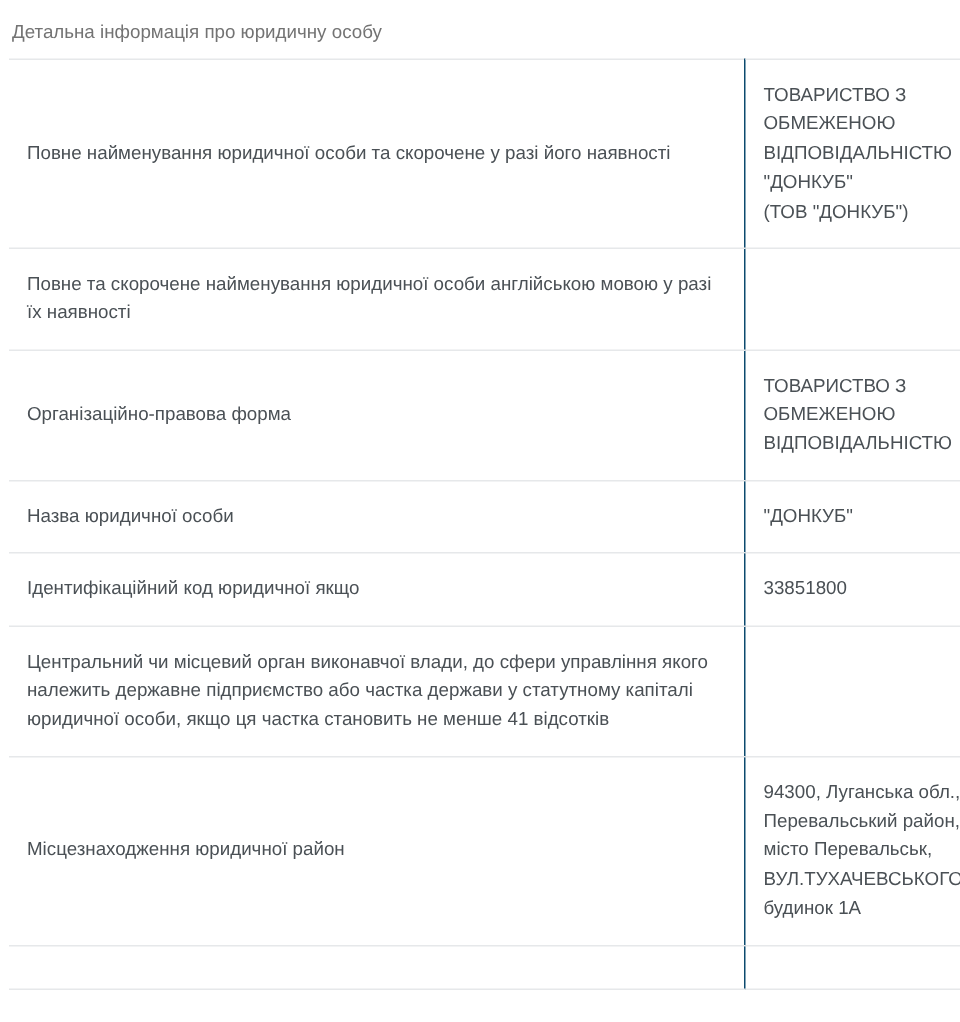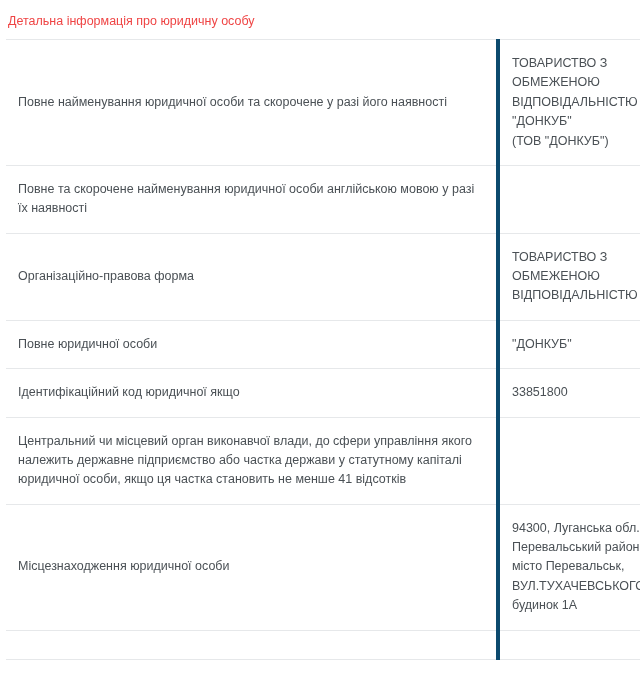--- a/index.html
+++ b/index.html
@@ -15,21 +15,21 @@
     font-size: 12.5px;
     overflow: hidden;
   }
   .page {
     width: 640px;
     box-sizing: border-box;
     padding: 0;
   }
   .page-title {
     font-size: 12.5px;
-    color: #ef4444;
+    color: #737373;
     padding: 14px 8px 10px 8px;
     line-height: 1.2;
   }
   table.info-table {
     width: 628px;
     margin: 0 0 0 6px;
     border-collapse: collapse;
     table-layout: fixed;
   }
   table.info-table tr {
@@ -39,21 +39,21 @@
     vertical-align: middle;
     padding: 14px 12px 14px 12px;
     line-height: 1.55;
     color: #4a5055;
     font-size: 12.5px;
     border-top: 1px solid #e6e8ea;
     border-bottom: 1px solid #e6e8ea;
   }
   td.label-cell {
     width: 466px;
-    border-right: 4px solid #0c4a6e;
+    border-right: 1px solid #0c4a6e;
     color: #474d52;
   }
   td.value-cell {
     width: 150px;
     color: #474d52;
     vertical-align: middle;
   }
   .value-top {
     vertical-align: top;
   }
@@ -74,33 +74,33 @@
       </tr>
       <tr>
         <td class="label-cell">Повне та скорочене найменування юридичної особи англійською мовою у разі їх наявності</td>
         <td class="value-cell"></td>
       </tr>
       <tr>
         <td class="label-cell">Організаційно-правова форма</td>
         <td class="value-cell value-top">ТОВАРИСТВО З ОБМЕЖЕНОЮ ВІДПОВІДАЛЬНІСТЮ</td>
       </tr>
       <tr>
-        <td class="label-cell">Повне юридичної особи</td>
+        <td class="label-cell">Назва юридичної особи</td>
         <td class="value-cell">"ДОНКУБ"</td>
       </tr>
       <tr>
         <td class="label-cell">Ідентифікаційний код юридичної якщо</td>
         <td class="value-cell">33851800</td>
       </tr>
       <tr>
         <td class="label-cell">Центральний чи місцевий орган виконавчої влади, до сфери управління якого належить державне підприємство або частка держави у статутному капіталі юридичної особи, якщо ця частка становить не менше 41 відсотків</td>
         <td class="value-cell"></td>
       </tr>
       <tr>
-        <td class="label-cell">Місцезнаходження юридичної особи</td>
+        <td class="label-cell">Місцезнаходження юридичної район</td>
         <td class="value-cell value-top">94300, Луганська обл., Перевальський район, місто Перевальськ, ВУЛ.ТУХАЧЕВСЬКОГО, будинок 1А</td>
       </tr>
       <tr>
         <td class="label-cell"></td>
         <td class="value-cell"></td>
       </tr>
     </tbody>
   </table>
 
 </div>

